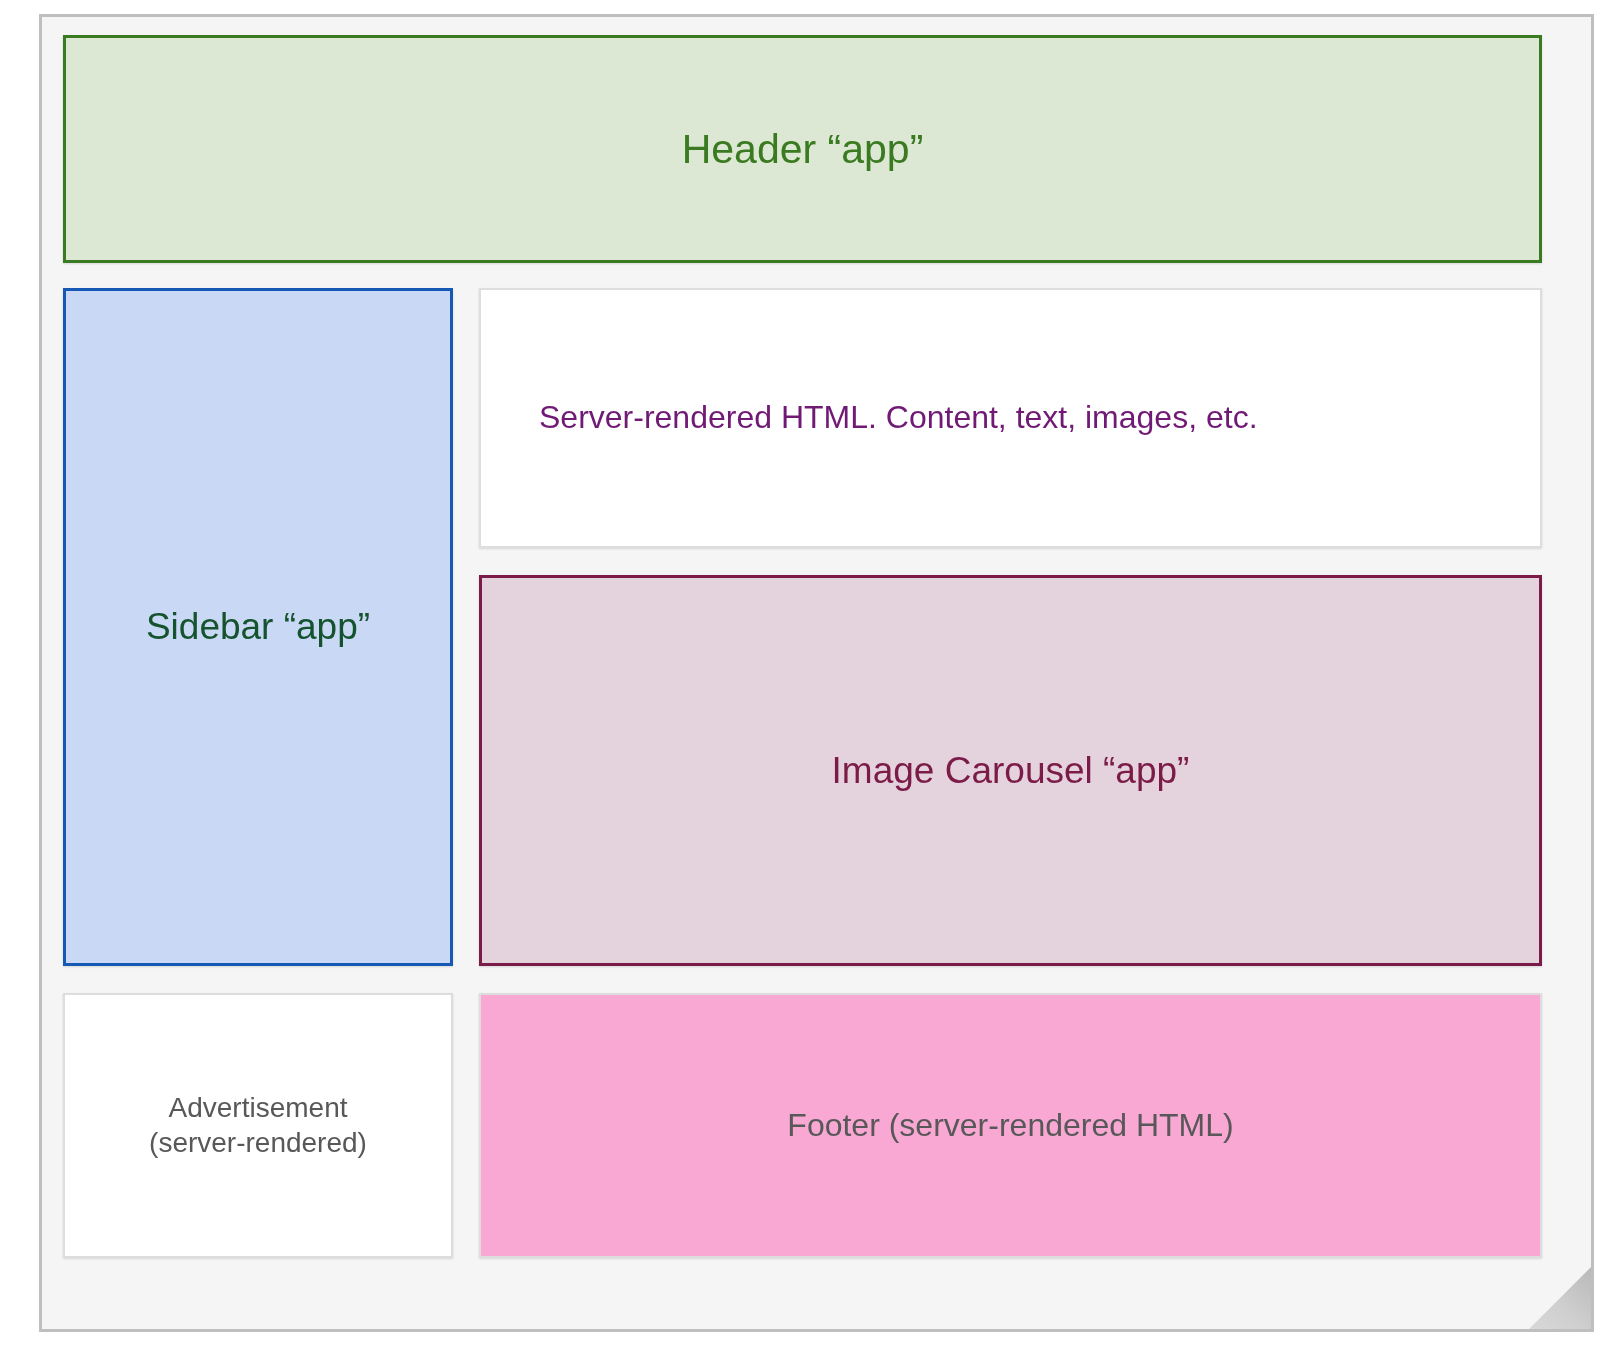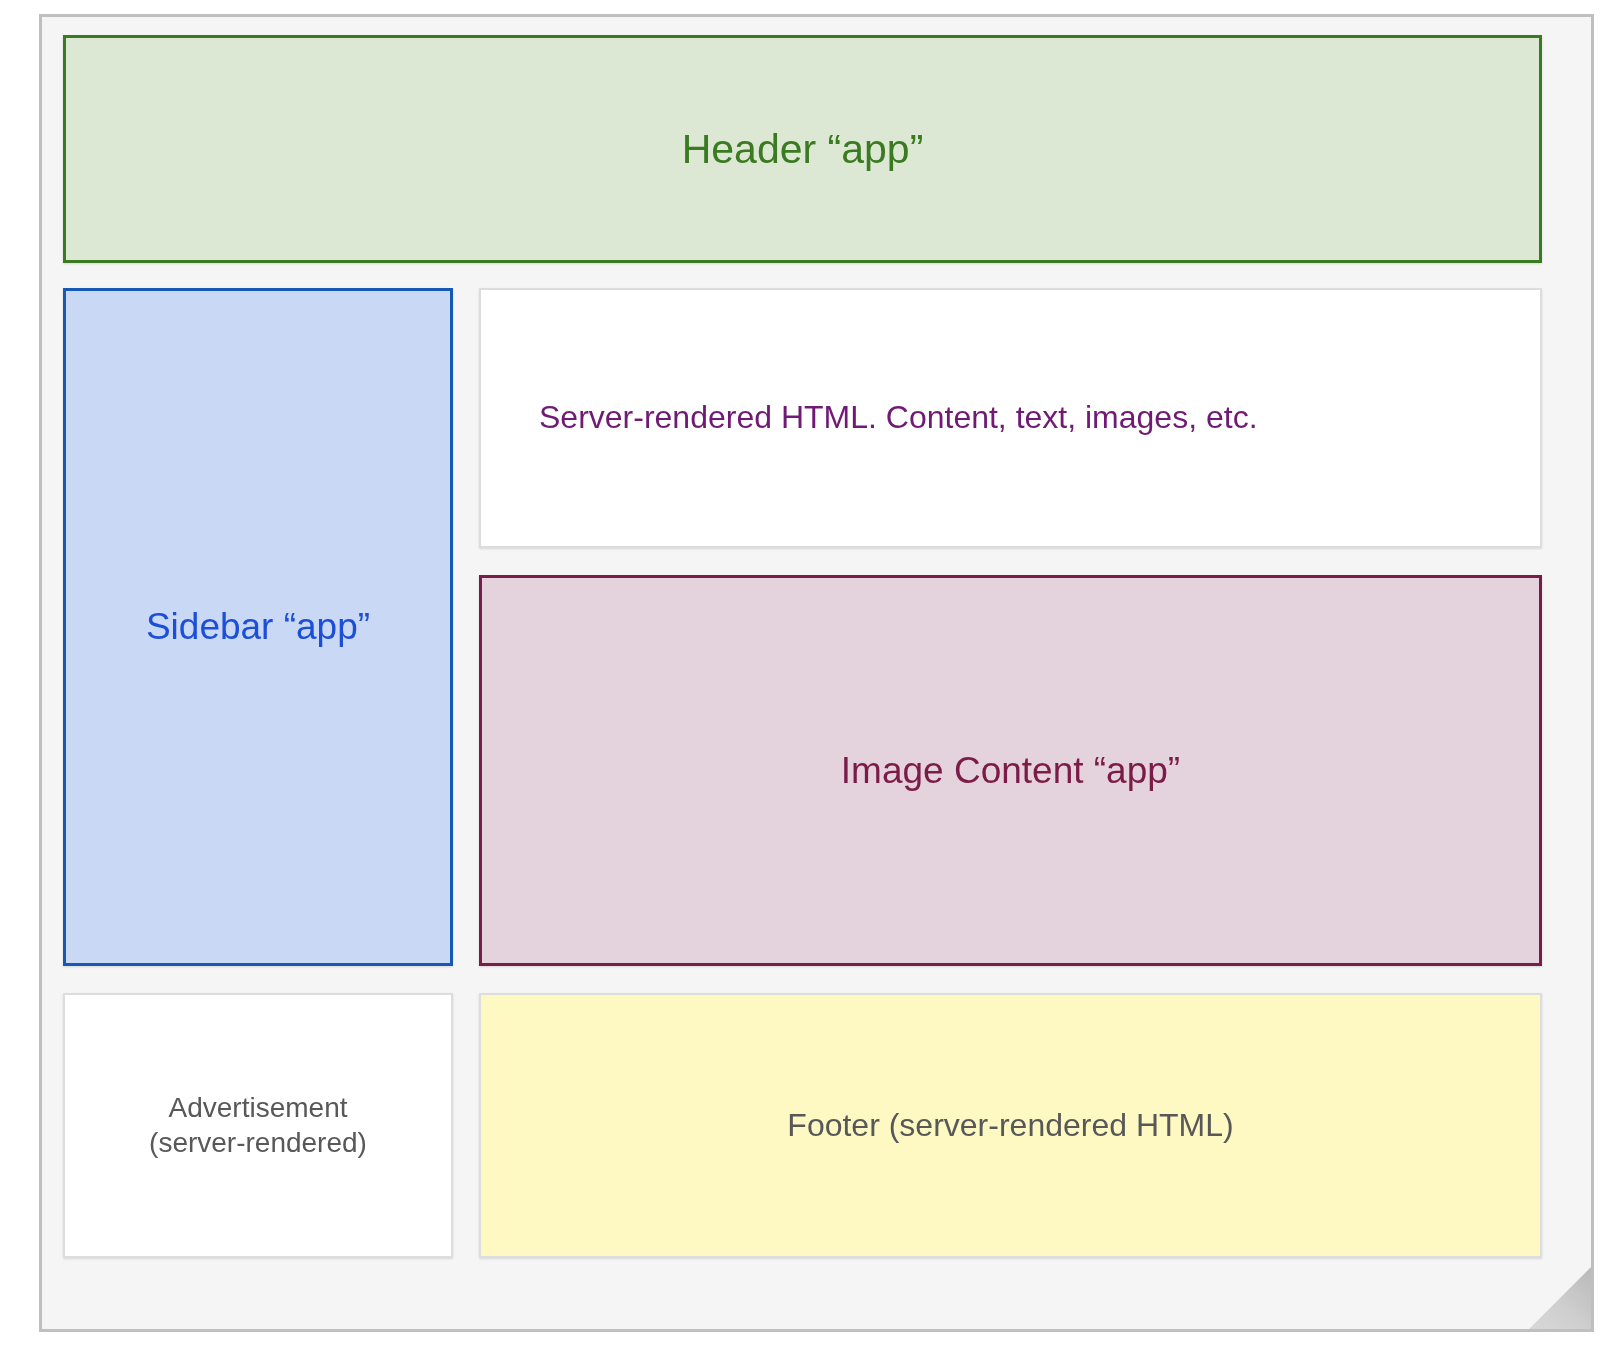--- a/index.html
+++ b/index.html
@@ -85,21 +85,21 @@
   }
 
   
   .blk-sidebar {
     left: 21px;
     top: 271px;
     width: 390px;
     height: 678px;
     background: #c9d9f5;
     border: 3px solid #1559b5;
-    color: #1d4ed8;
+    color: #14532d;
     font-size: 37px;
   }
 
   
   .blk-content {
     left: 437px;
     top: 271px;
     width: 1063px;
     height: 260px;
     background: #ffffff;
@@ -131,21 +131,21 @@
     color: #585858;
     font-size: 28px;
   }
 
   
   .blk-footer {
     left: 437px;
     top: 976px;
     width: 1063px;
     height: 265px;
-    background: #fef9c3;
+    background: #f9a8d4;
     border: 2px solid #dddddd;
     color: #585858;
     font-size: 32px;
   }
 </style>
 </head>
 <body>
 
 <div class="canvas">
 
@@ -157,21 +157,21 @@
 
     <div class="block blk-sidebar center">
       <span class="label">Sidebar “app”</span>
     </div>
 
     <div class="block blk-content leftish">
       <span class="label">Server-rendered HTML. Content, text, images, etc.</span>
     </div>
 
     <div class="block blk-carousel center">
-      <span class="label">Image Content “app”</span>
+      <span class="label">Image Carousel “app”</span>
     </div>
 
     <div class="block blk-ad center">
       <span class="label">Advertisement
 (server-rendered)</span>
     </div>
 
     <div class="block blk-footer center">
       <span class="label">Footer (server-rendered HTML)</span>
     </div>

